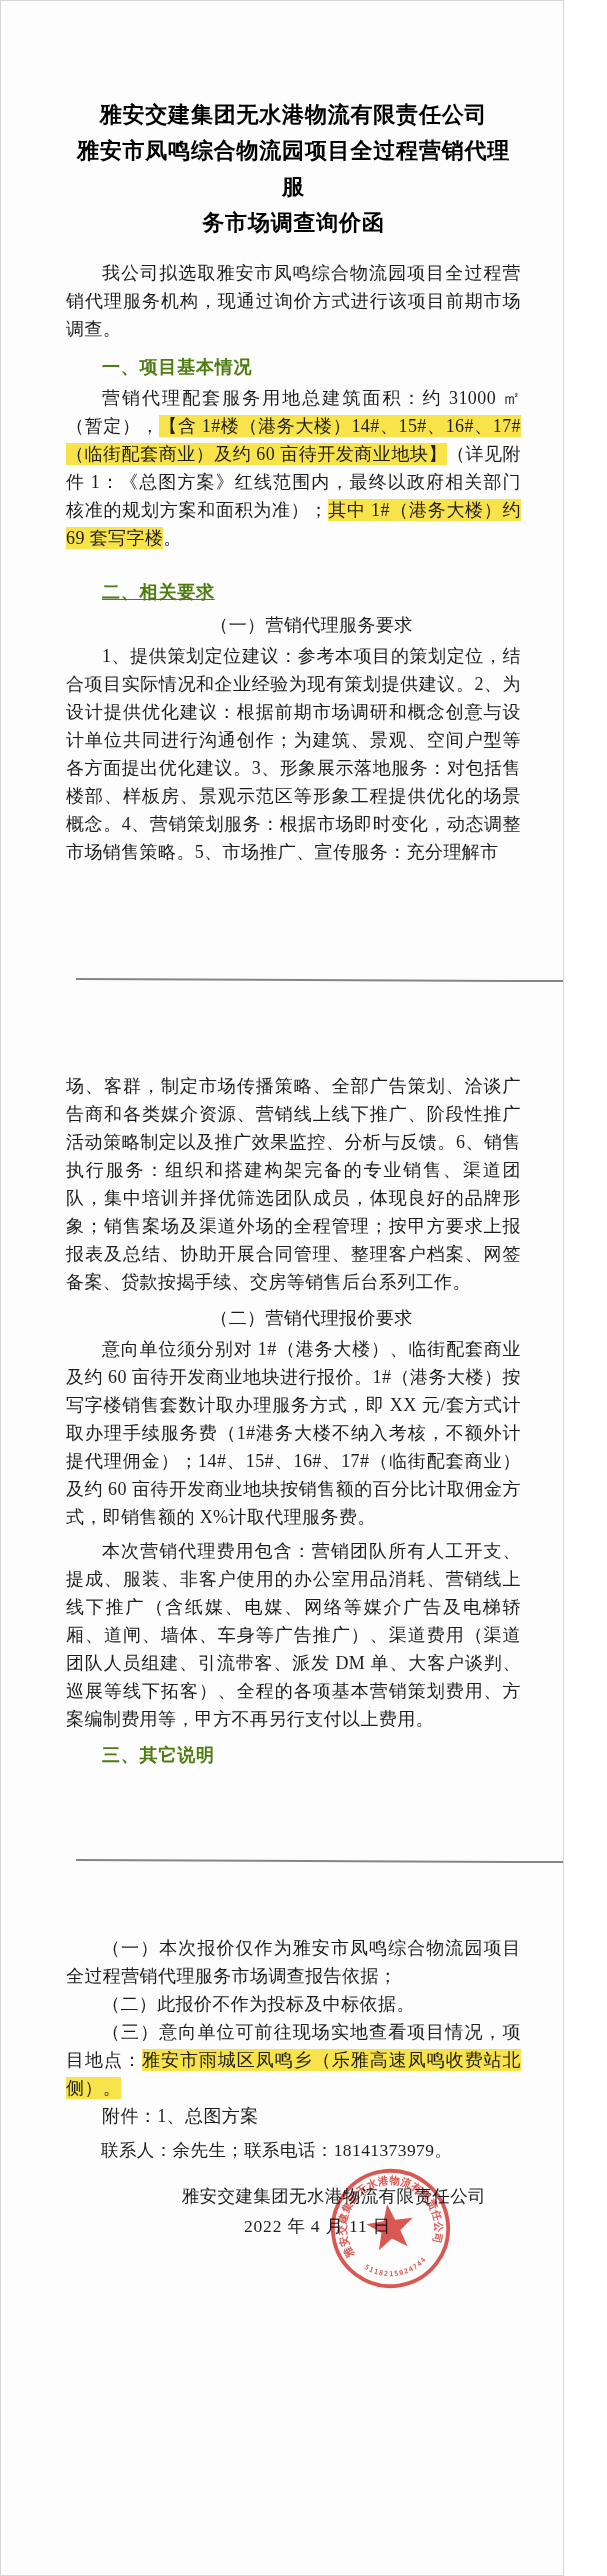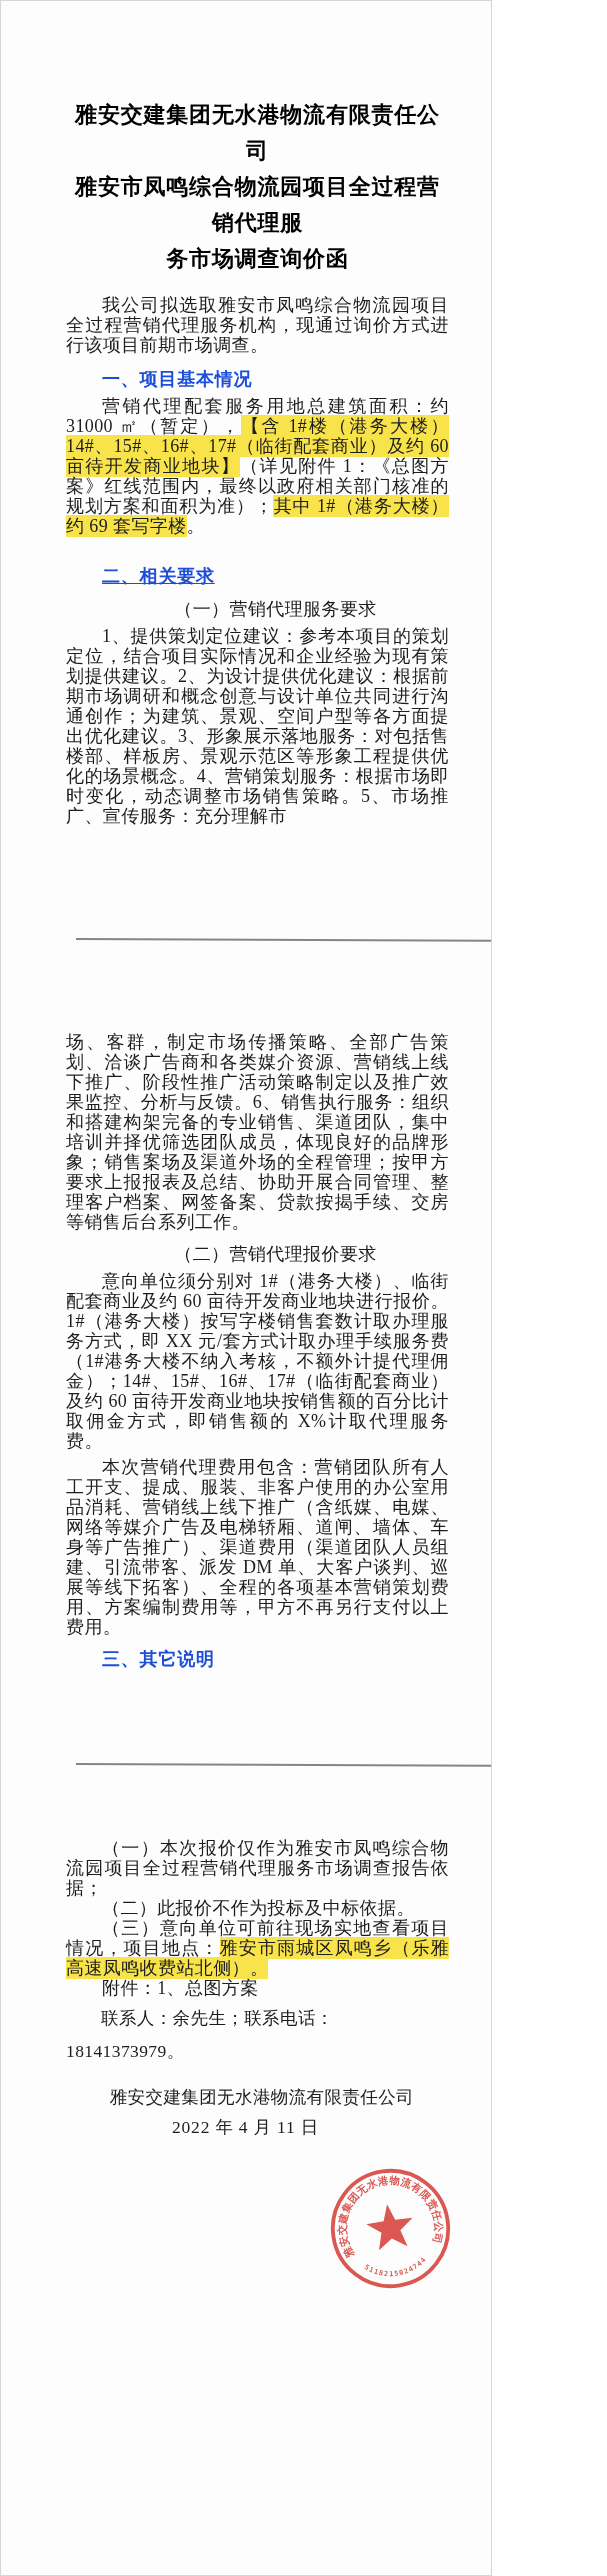--- a/index.html
+++ b/index.html
@@ -1,18 +1,18 @@
 <!DOCTYPE html>
 <html style="font-size:12px"><head>
 <meta charset="utf-8">
 <style>
   html,body{margin:0;padding:0;background:#ffffff;}
   .page{
     position:relative;
-    width:492px;height:2576px;
+    width:564px;height:2576px;
     margin:0;
     background:#fdfdfd;
     box-sizing:border-box;
     border:0.8px solid #d6d6d6;
     overflow:hidden;
     color:#1d1d1d;
     font-family:"Liberation Serif","DejaVu Serif",serif;
   }
   .content{
     box-sizing:border-box;
@@ -31,33 +31,33 @@
     font-family:"Liberation Sans","DejaVu Sans",sans-serif;
     font-weight:700;
     font-size:22px;
     line-height:36px;
     letter-spacing:0.8px;
     color:#000;
   }
   p.body-para{
     margin:0;
     font-size:18px;
-    line-height:20px;
+    line-height:28px;
     text-align:justify;
     letter-spacing:0.4px;
     text-indent:2em;
   }
   p.no-indent{text-indent:0;margin-top:26px;}
   .sec-heading{
     margin:0;
     font-family:"Liberation Sans","DejaVu Sans",sans-serif;
     font-weight:700;
     font-size:18px;
     line-height:33px;
-    color:#1d4ed8;
+    color:#4d7c0f;
     text-indent:2em;
     letter-spacing:0.8px;
   }
   .sec-heading.mt10{margin-top:7.6px;}
   .sec-heading.mt12{margin-top:24px;text-decoration:underline;}
   .sec-heading.mt8{margin-top:6px;}
   .sec-heading.indent-more{text-indent:2.7em;}
   p.mt8{margin-top:6px;}
   .sub-heading{
     margin:0;

